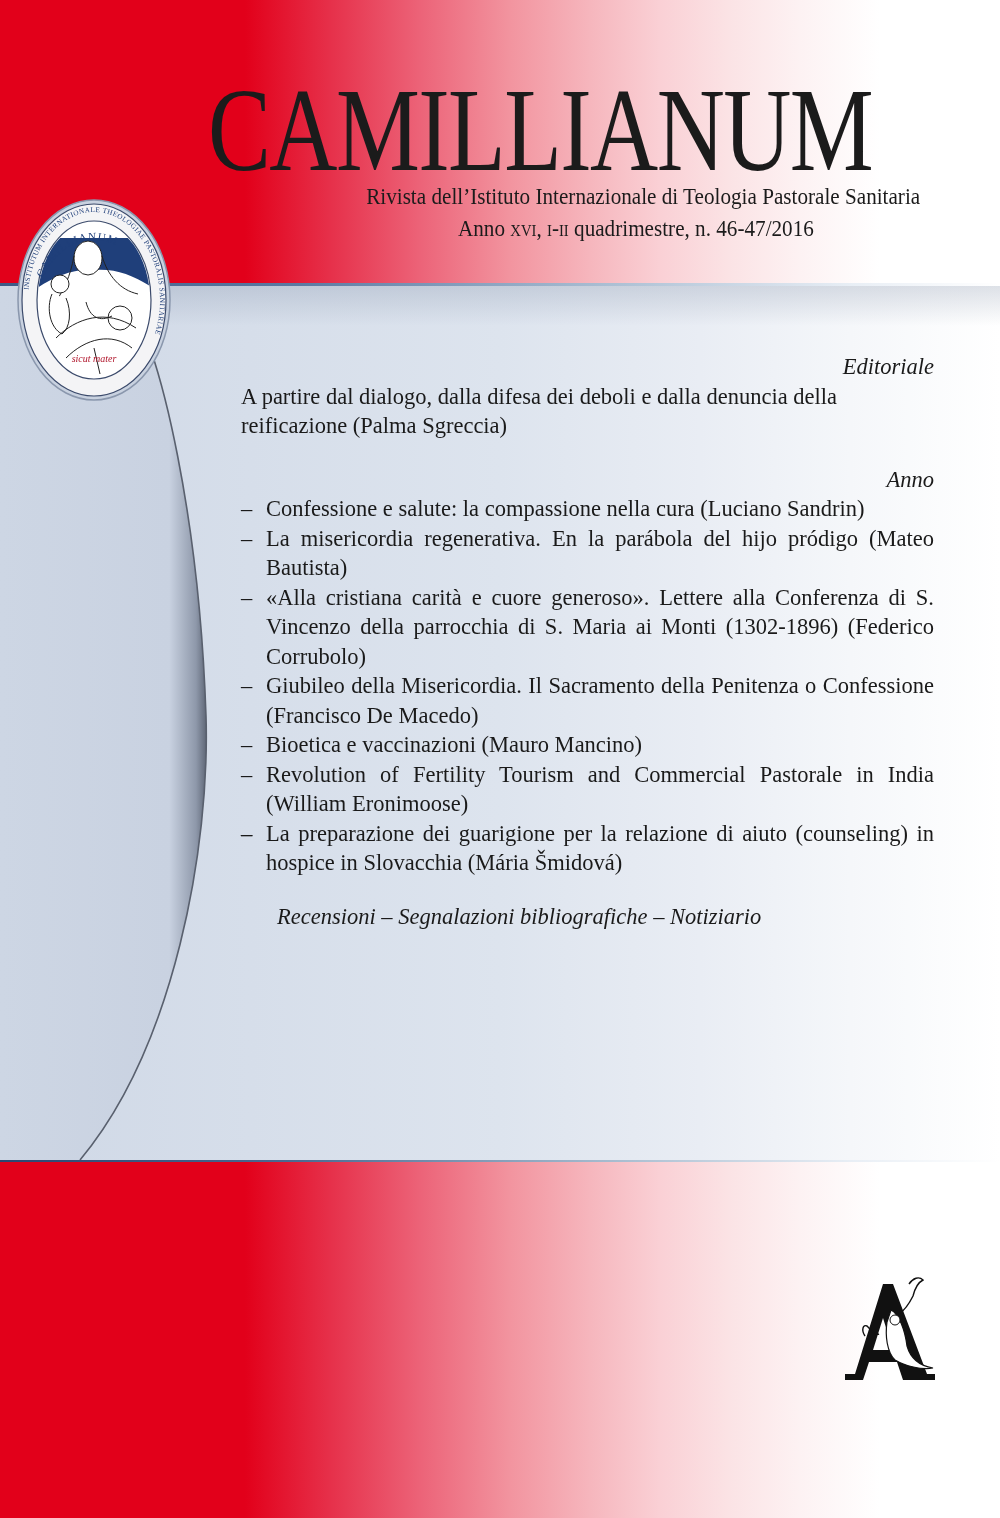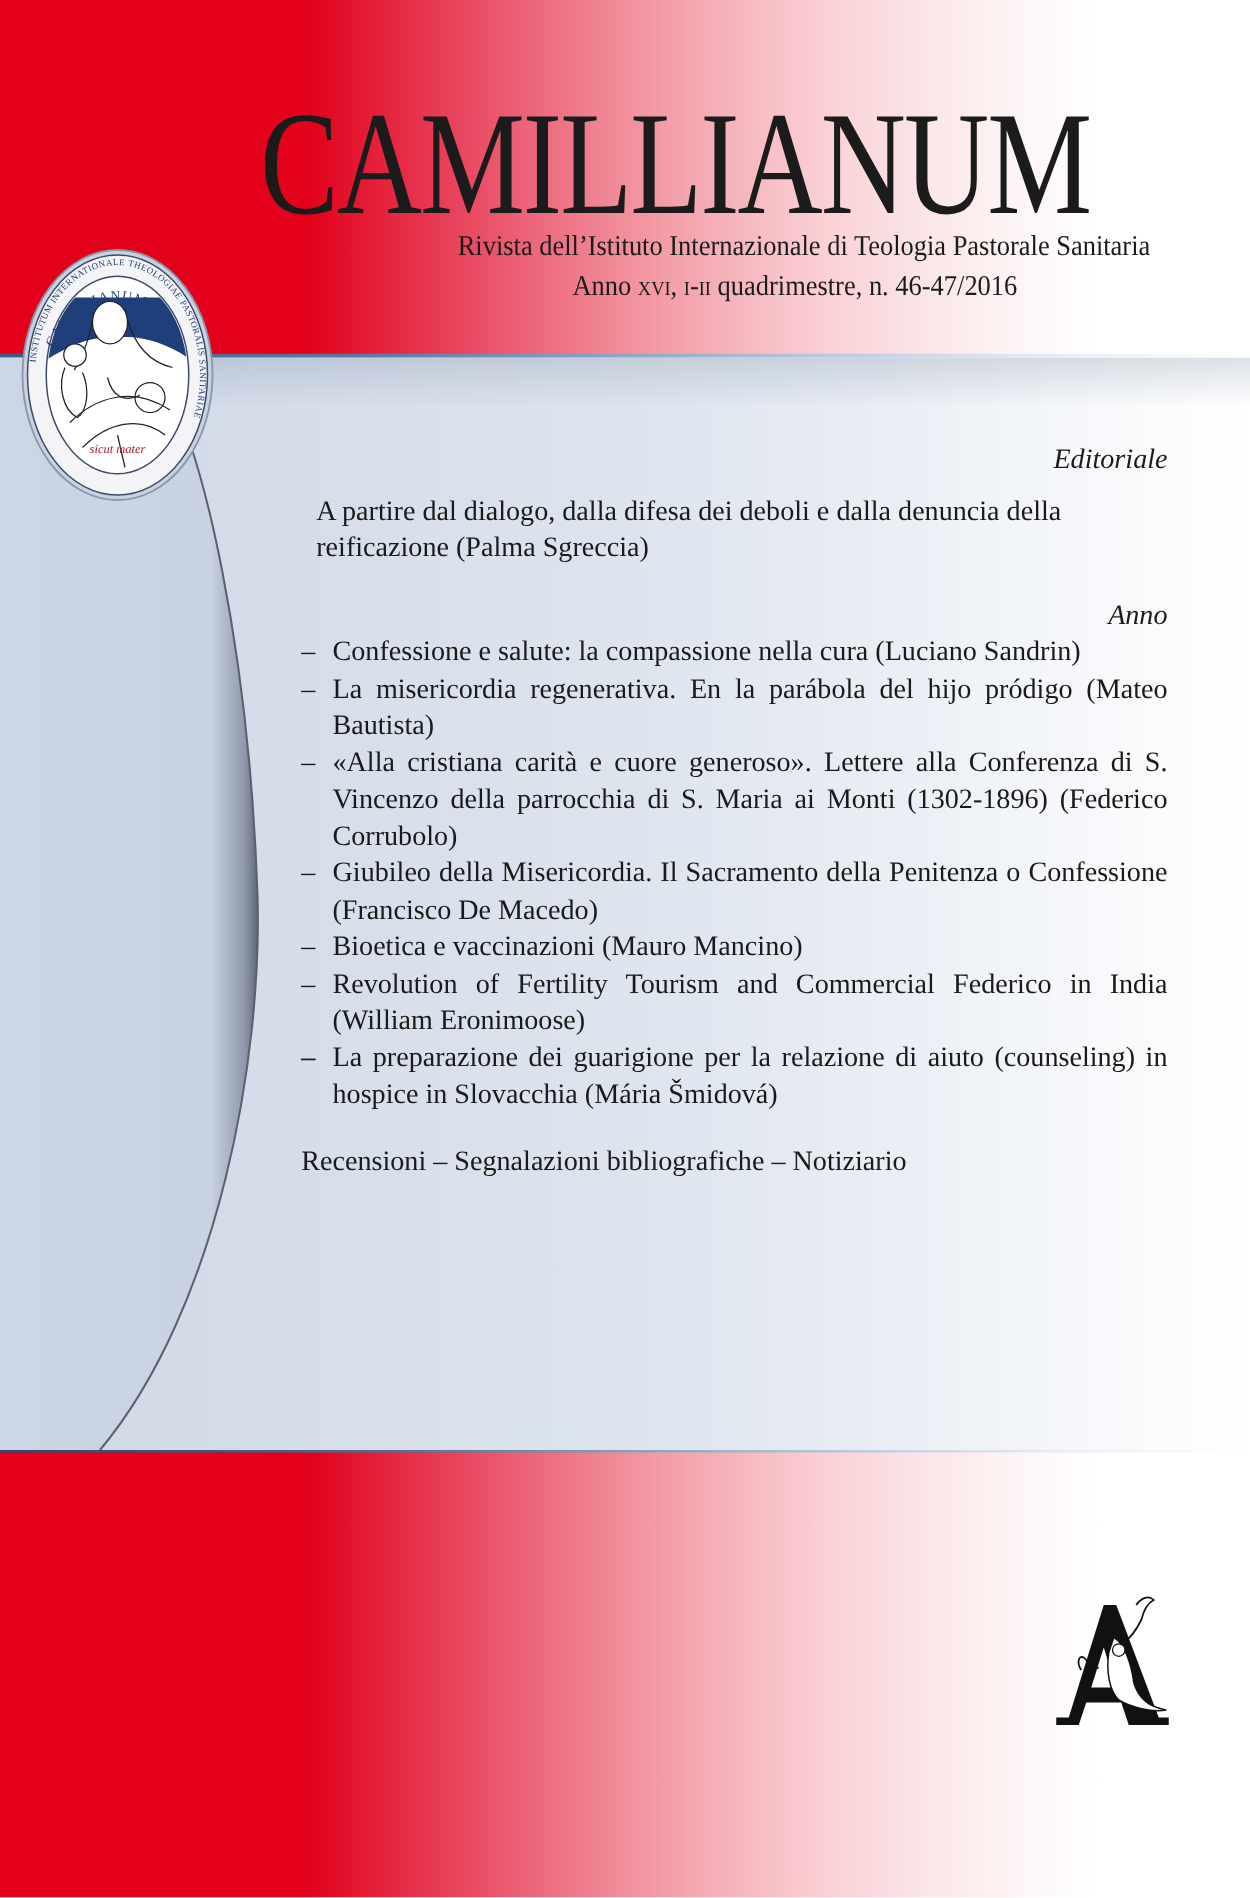--- a/index.html
+++ b/index.html
@@ -54,29 +54,29 @@
     .smallcaps { font-variant: small-caps; }
 
     .logo { position: absolute; left: 16px; top: 198px; width: 156px; height: 204px; }
 
     .content {
       position: absolute; left: 241px; top: 352px; width: 693px;
       font-size: 22.5px; line-height: 29.5px; color: #1a1a1a;
     }
     .section-label { font-style: italic; margin: 0; text-align: right; }
     .section { margin-bottom: 24px; }
-    .editorial-text { margin: 12px; }
+    .editorial-text { margin: 0; }
     ul.articles { list-style: none; margin: 0; padding: 0; }
     ul.articles li {
       position: relative; padding-left: 25px; text-align: justify;
     }
     ul.articles li .dash {
       position: absolute; left: 0; top: 0;
     }
-    .footer-line { margin-top: 24px; }
+    .footer-line { font-style: italic; margin-top: 24px; margin-left: 36px; }
 
     .publisher-logo { position: absolute; left: 835px; top: 1270px; width: 110px; height: 115px; }
   </style>
 </head>
 <body>
 
 <div class="red-band top-band"></div>
 <div class="panel"></div>
 <div class="panel-shade"></div>
 <div class="blue-rule-top"></div>
@@ -138,21 +138,21 @@
   </div>
 
   <div class="section">
     <p class="section-label">Anno</p>
     <ul class="articles">
       <li><span class="dash">–</span><span>Confessione e salute: la compassione nella cura (Luciano Sandrin)</span></li>
       <li><span class="dash">–</span><span>La misericordia regenerativa. En la parábola del hijo pródigo (Mateo Bautista)</span></li>
       <li><span class="dash">–</span><span>«Alla cristiana carità e cuore generoso». Lettere alla Conferenza di S. Vincenzo della parrocchia di S. Maria ai Monti (1302-1896) (Federico Corrubolo)</span></li>
       <li><span class="dash">–</span><span>Giubileo della Misericordia. Il Sacramento della Penitenza o Confessione (Francisco De Macedo)</span></li>
       <li><span class="dash">–</span><span>Bioetica e vaccinazioni (Mauro Mancino)</span></li>
-      <li><span class="dash">–</span><span>Revolution of Fertility Tourism and Commercial Federico in India (William Eronimoose)</span></li>
+      <li><span class="dash">–</span><span>Revolution of Fertility Tourism and Commercial Pastorale in India (William Eronimoose)</span></li>
       <li><span class="dash">–</span></li>
       <li><span class="dash">–</span><span>La preparazione dei guarigione per la relazione di aiuto (counseling) in hospice in Slovacchia (Mária Šmidová)</span></li>
     </ul>
   </div>
 
   <div class="footer-line">Recensioni – Segnalazioni bibliografiche – Notiziario</div>
 </div>
 
 <svg class="publisher-logo" viewBox="0 0 110 115">
   <path d="M10,110 L28,110 L34,92 L62,92 L68,110 L100,110 L100,104 L92,104 L58,14 L48,14 L20,104 L10,104 Z M38,80 L48,48 L58,80 Z" fill="#111"></path>

